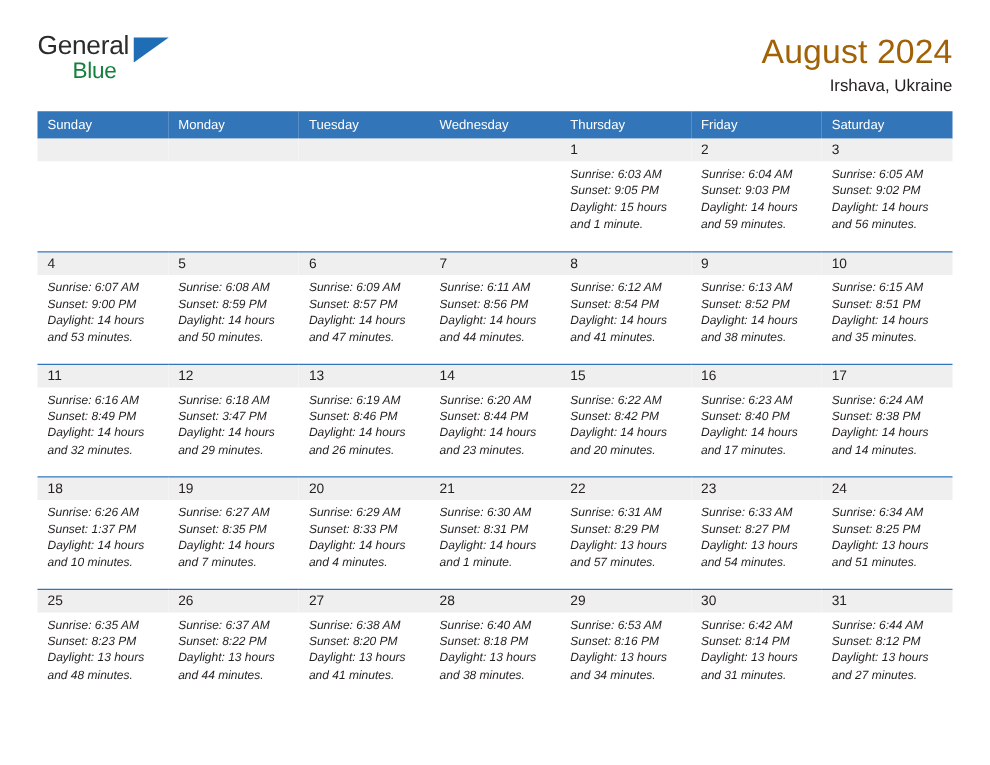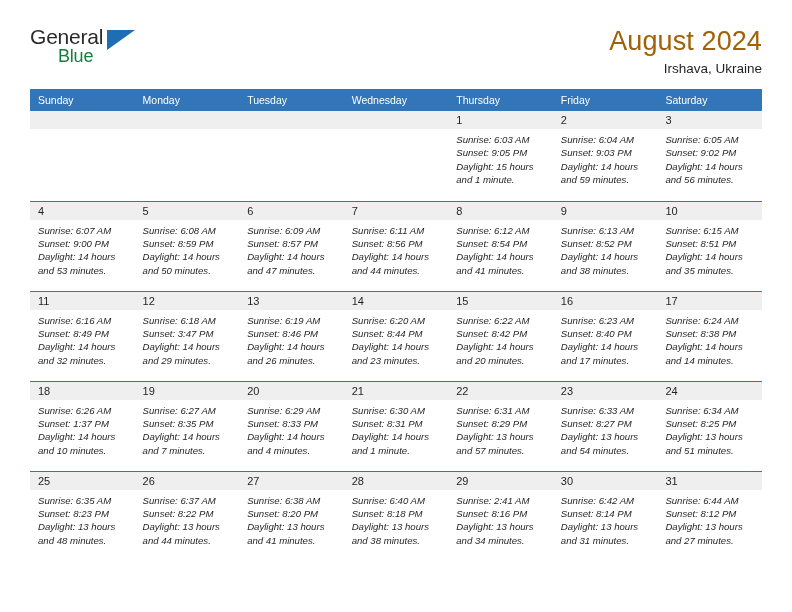--- a/index.html
+++ b/index.html
@@ -500,21 +500,21 @@
                 <div>Sunset: 8:18 PM</div>
                 <div>Daylight: 13 hours</div>
                 <div>and 38 minutes.</div>
               </div>
             </div>
           </td>
           <td>
             <div class="daycell">
               <div class="daynum">29</div>
               <div class="info">
-                <div>Sunrise: 2:41 AM</div>
+                <div>Sunrise: 6:53 AM</div>
                 <div>Sunset: 8:16 PM</div>
                 <div>Daylight: 13 hours</div>
                 <div>and 34 minutes.</div>
               </div>
             </div>
           </td>
           <td>
             <div class="daycell">
               <div class="daynum">30</div>
               <div class="info">

